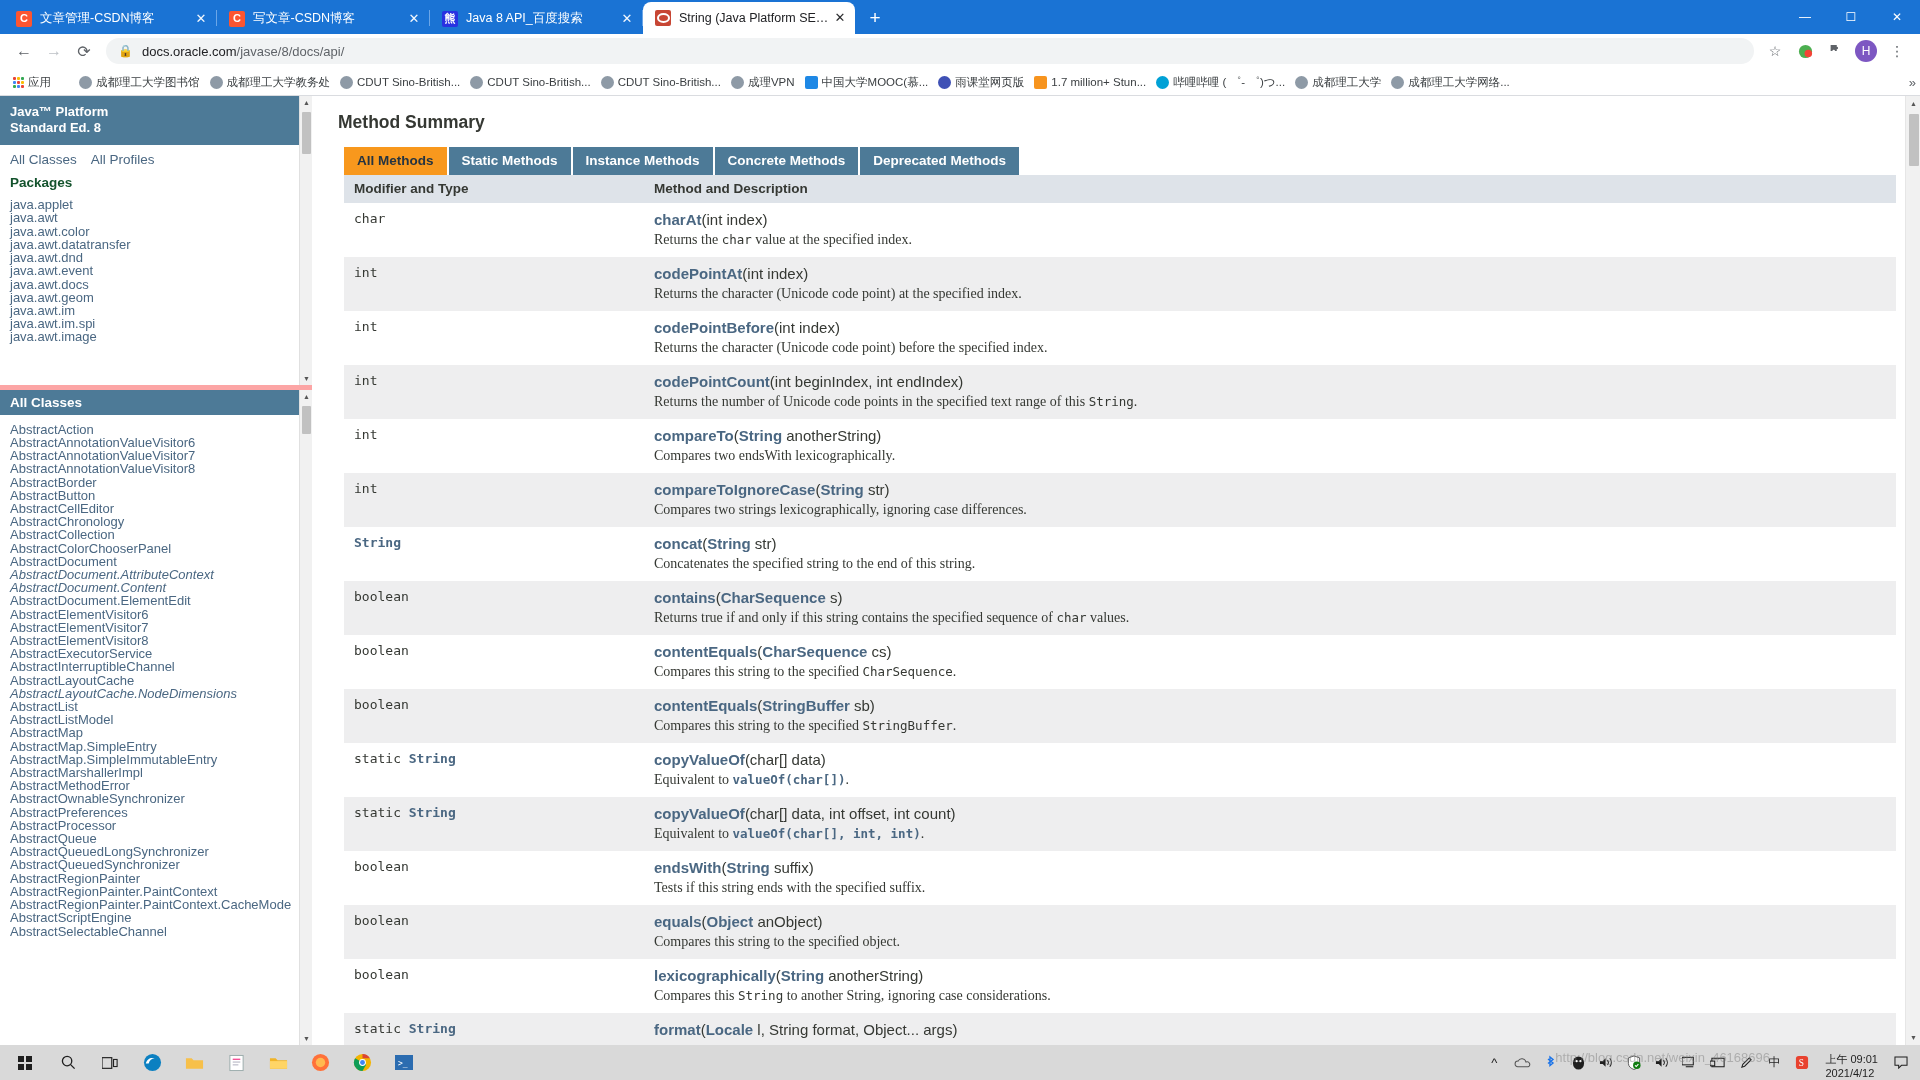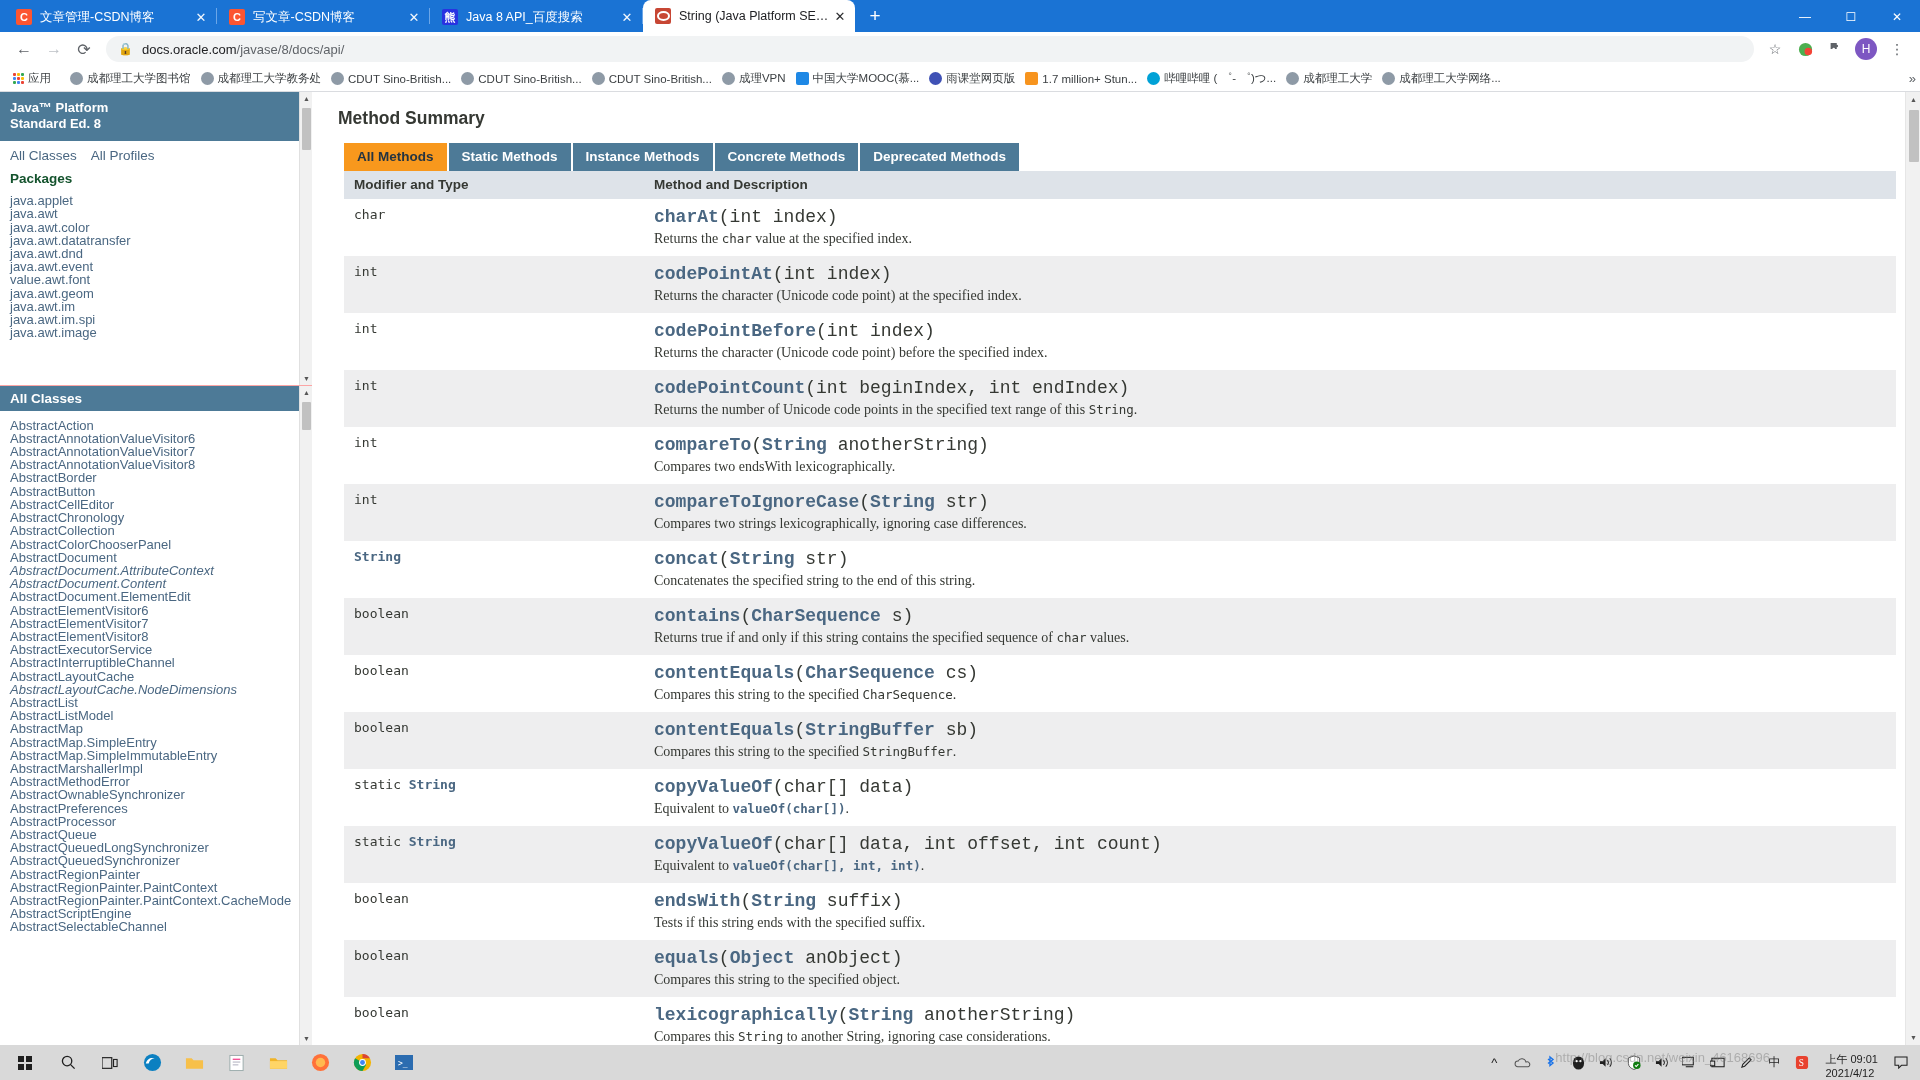--- a/index.html
+++ b/index.html
@@ -75,39 +75,39 @@
   .tb-right { display: flex; align-items: center; gap: 4px; }
   .tb-icon { width: 26px; height: 26px; display:flex; align-items:center; justify-content:center; color:#5f6368; font-size:14px; }
   .avatar-btn {
     width: 22px; height: 22px; border-radius: 50%; background: #7d57c2; color: #fff;
     font-size: 12px; display:flex; align-items:center; justify-content:center; margin:0 3px;
   }
 
   
   .bookmarks {
     height: 26px; background: #ffffff; display: flex; align-items: center;
-    padding: 0 8px; gap: 9px; font-size: 11.5px; color: #3c4043;
+    padding: 0 8px; gap: 18px; font-size: 11.5px; color: #3c4043;
     border-bottom: 1px solid #dadce0; overflow: hidden; position: relative;
   }
   .bm { display: flex; align-items: center; gap: 4px; padding: 2px 5px; white-space: nowrap; flex: 0 0 auto; }
   .bm-ico { width: 13px; height: 13px; flex: 0 0 13px; border-radius: 2px; display:inline-block; }
   .ico-apps {
     display: grid; grid-template-columns: repeat(3,3px); grid-template-rows: repeat(3,3px);
     gap: 1px; width: 11px; height: 11px;
   }
   .ico-apps i { display:block; width:3px; height:3px; border-radius:1px; }
   .bm-more { position:absolute; right:4px; color:#5f6368; font-size: 13px; }
 
   
   .page { flex: 1 1 auto; display: flex; background: #ffffff; position: relative; overflow: hidden; }
 
   
   .left-col { width: 312px; flex: 0 0 312px; display: flex; flex-direction: column; border-right: 0; }
   .frame { position: relative; background: #fff; overflow: hidden; }
-  .frame-pkg { height: 294px; flex: 0 0 294px; border-bottom: 1px solid #fca5a5; }
+  .frame-pkg { height: 294px; flex: 0 0 294px; border-bottom: 5px solid #fca5a5; }
   .frame-cls { flex: 1 1 auto; }
 
   .jd-header {
     background: #4d7a97; color: #ffffff; padding: 8px 10px 9px;
     font-weight: bold; font-size: 13px; line-height: 1.25;
   }
   .jd-bar {
     background: #4d7a97; color: #ffffff; padding: 5px 10px;
     font-weight: bold; font-size: 13.5px;
   }
@@ -151,21 +151,21 @@
   }
   table.summary th.col-type { width: 300px; }
   table.summary td {
     padding: 8px 10px 9px; vertical-align: top;
     font-size: 13px; color: #353833; border: 0;
   }
   table.summary tr.alt td { background: #eeeeef; }
   table.summary tr.rowcolor td { background: #ffffff; }
   td.col-type { width: 300px; font-family: "DejaVu Sans Mono", monospace; font-size: 12.5px; }
   td.col-type .kw { font-weight: bold; color: #4a6782; }
-  .m-sig { font-family: Liberation Mono, monospace; font-size: 18px; color: #353833; }
+  .m-sig { font-family: Liberation Sans, sans-serif; font-size: 15px; color: #353833; }
   .m-sig .mname { font-weight: bold; color: #4a6782; }
   .m-sig .ptype { font-weight: bold; color: #4a6782; }
   .m-desc { font-family: "Liberation Serif", serif; font-size: 14px; color: #353833; margin-top: 4px; }
   .m-desc code, .m-desc .mono { font-family: "DejaVu Sans Mono", monospace; font-size: 12.5px; }
   .m-desc .lnk { font-family: "DejaVu Sans Mono", monospace; font-size: 12.5px; font-weight: bold; color: #4a6782; }
 
   
   .page-sb {
     position: absolute; right: 0; top: 0; bottom: 0; width: 15px;
     background: #f1f1f1; border-left: 1px solid #e6e6e6;
@@ -336,21 +336,21 @@
           <a href="#">All Classes</a><a href="#">All Profiles</a>
         </div>
         <div class="jd-sub">Packages</div>
         <ul class="jd-list" id="pkg-host">
             <li><a href="#">java.applet</a></li>
             <li><a href="#">java.awt</a></li>
             <li><a href="#">java.awt.color</a></li>
             <li><a href="#">java.awt.datatransfer</a></li>
             <li><a href="#">java.awt.dnd</a></li>
             <li><a href="#">java.awt.event</a></li>
-            <li><a href="#">value.awt.font</a></li>
+            <li><a href="#">java.awt.docs</a></li>
             <li><a href="#">java.awt.geom</a></li>
             <li><a href="#">java.awt.im</a></li>
             <li><a href="#">java.awt.im.spi</a></li>
             <li><a href="#">java.awt.image</a></li>
           </ul>
         <div class="sb">
           <div class="sb-arrow">▲</div>
           <div class="sb-thumb" style="top:16px;height:42px;"></div>
           <div class="sb-arrow bottom">▼</div>
         </div>

